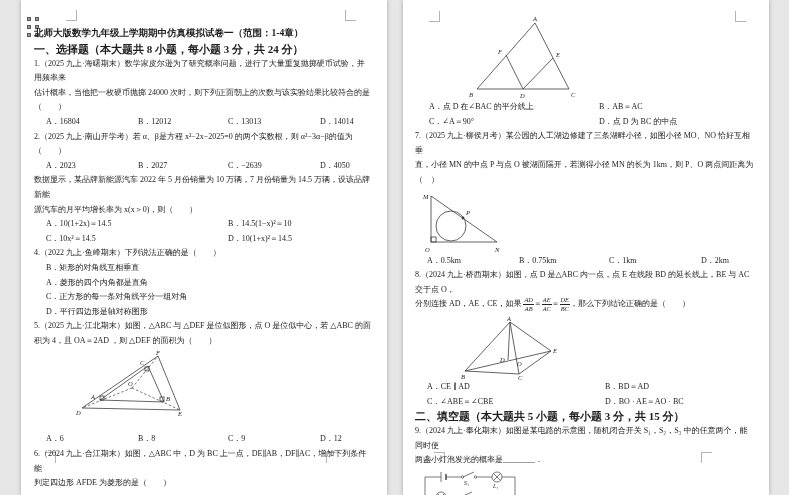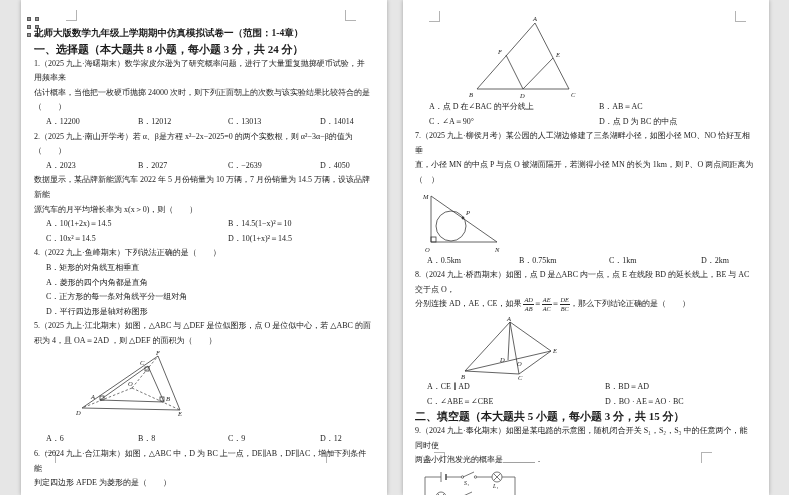--- a/index.html
+++ b/index.html
@@ -58,21 +58,21 @@
   <div class="crop br" style="left:305px;top:452px;"></div>
 
   <div class="content">
     <p class="title">北师大版数学九年级上学期期中仿真模拟试卷一（范围：1-4章）</p>
     <p class="sec">一、选择题（本大题共 8 小题，每小题 3 分，共 24 分）</p>
 
     <p>1.（2025 九上·海曙期末）数学家皮尔逊为了研究概率问题，进行了大量重复抛掷硬币试验，并用频率来</p>
     <p>估计概率，当他把一枚硬币抛掷 24000 次时，则下列正面朝上的次数与该实验结果比较符合的是</p>
     <p>（　　）</p>
     <div class="opts4">
-      <span>A．12200</span>
+      <span>A．16804</span>
       <span>B．12012</span>
       <span>C．13013</span>
       <span>D．14014</span>
     </div>
 
     <p>2.（2025 九上·南山开学考）若 α、β是方程 x²−2x−2025=0 的两个实数根，则 α²−3α−β的值为（　　）</p>
     <div class="opts4">
       <span>A．2023</span>
       <span>B．2027</span>
       <span>C．−2639</span>

